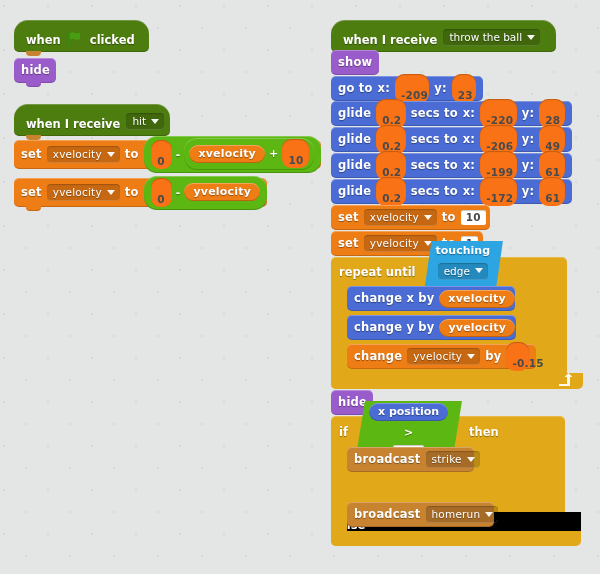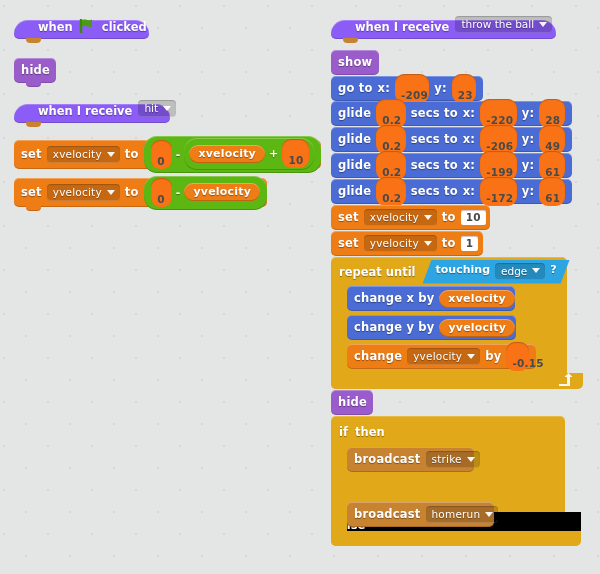--- a/index.html
+++ b/index.html
@@ -63,30 +63,30 @@
   .c-looks   { background:#9a5ccb; }
   .c-motion  { background:#4a6cd4; }
   .c-data    { background:#ee7d16; }
 
   
   .hat {
     position: absolute;
     display: flex;
     align-items: flex-end;
     box-sizing: border-box;
-    background: #8b5cf6;
+    background: #4d7c0f;
     color: #fff;
     font-weight: bold;
     font-size: 11.5px;
     text-shadow: 0 1px 1px rgba(0,0,0,.38);
     white-space: nowrap;
     border-radius: 14px 14px 5px 5px;
-    padding: 0 8px 5px 24px;
+    padding: 0 8px 5px 12px;
     gap: 6px;
-    height: 19px;
+    height: 32px;
     box-shadow: inset 0 1px 0 rgba(255,255,255,.22),
                 inset 0 -1px 0 rgba(0,0,0,.17);
   }
   .hat::after {
     content: "";
     position: absolute;
     left: 12px;
     bottom: -4px;
     width: 15px;
     height: 5px;
@@ -164,25 +164,26 @@
     background: #5cb712;
     border-radius: 13px;
     padding: 2px 7px 3px;
     font-size: 11px;
     line-height: 14px;
     box-shadow: inset 0 1px 0 rgba(255,255,255,.26),
                 inset 0 -1px 0 rgba(0,0,0,.2);
   }
   .bool-hex {
     display: inline-flex;
-    align-items: flex-start;
+    align-items: center;
     gap: 5px;
     padding: 3px 13px 4px;
     font-size: 11px;
     line-height: 14px;
+    flex-direction: column;
   }
   .hex-sensing {
     background: #2ca5e2;
     clip-path: polygon(9px 0, 100% 0, calc(100% - 9px) 100%, 0 100%);
   }
   .hex-oper {
     background: #5cb712;
     clip-path: polygon(10px 0, 100% 0, calc(100% - 10px) 100%, 0 100%);
   }
 
@@ -403,20 +404,25 @@
     </div>
   </div>
 
   <div class="blk c-looks" style="left:331px; top:390px; width:42px; background:#9a5ccb;">
     <span class="lbl">hide</span>
   </div>
 
   <div class="cblock" style="left:331px; top:416px; width:234px; height:130px;">
     <div class="c-head" style="height:31px;">
       <span class="lbl">if</span>
+      <span class="bool-hex hex-oper" style="padding:2px 14px 3px;">
+        <span class="reporter r-motion">x position</span>
+        <span class="lbl">&gt;</span>
+        <span class="txtfield">230</span>
+      </span>
       <span class="lbl">then</span>
     </div>
     <div class="c-arm" style="position:absolute; left:0; top:31px; width:16px; height:29px;"></div>
 
     <div class="blk c-event" style="left:16px; top:31px; width:127px; background:#c88330;">
       <span class="lbl">broadcast</span>
       <span class="dropdown">
         <span>strike</span>
         <span class="arrow"></span>
       </span>

